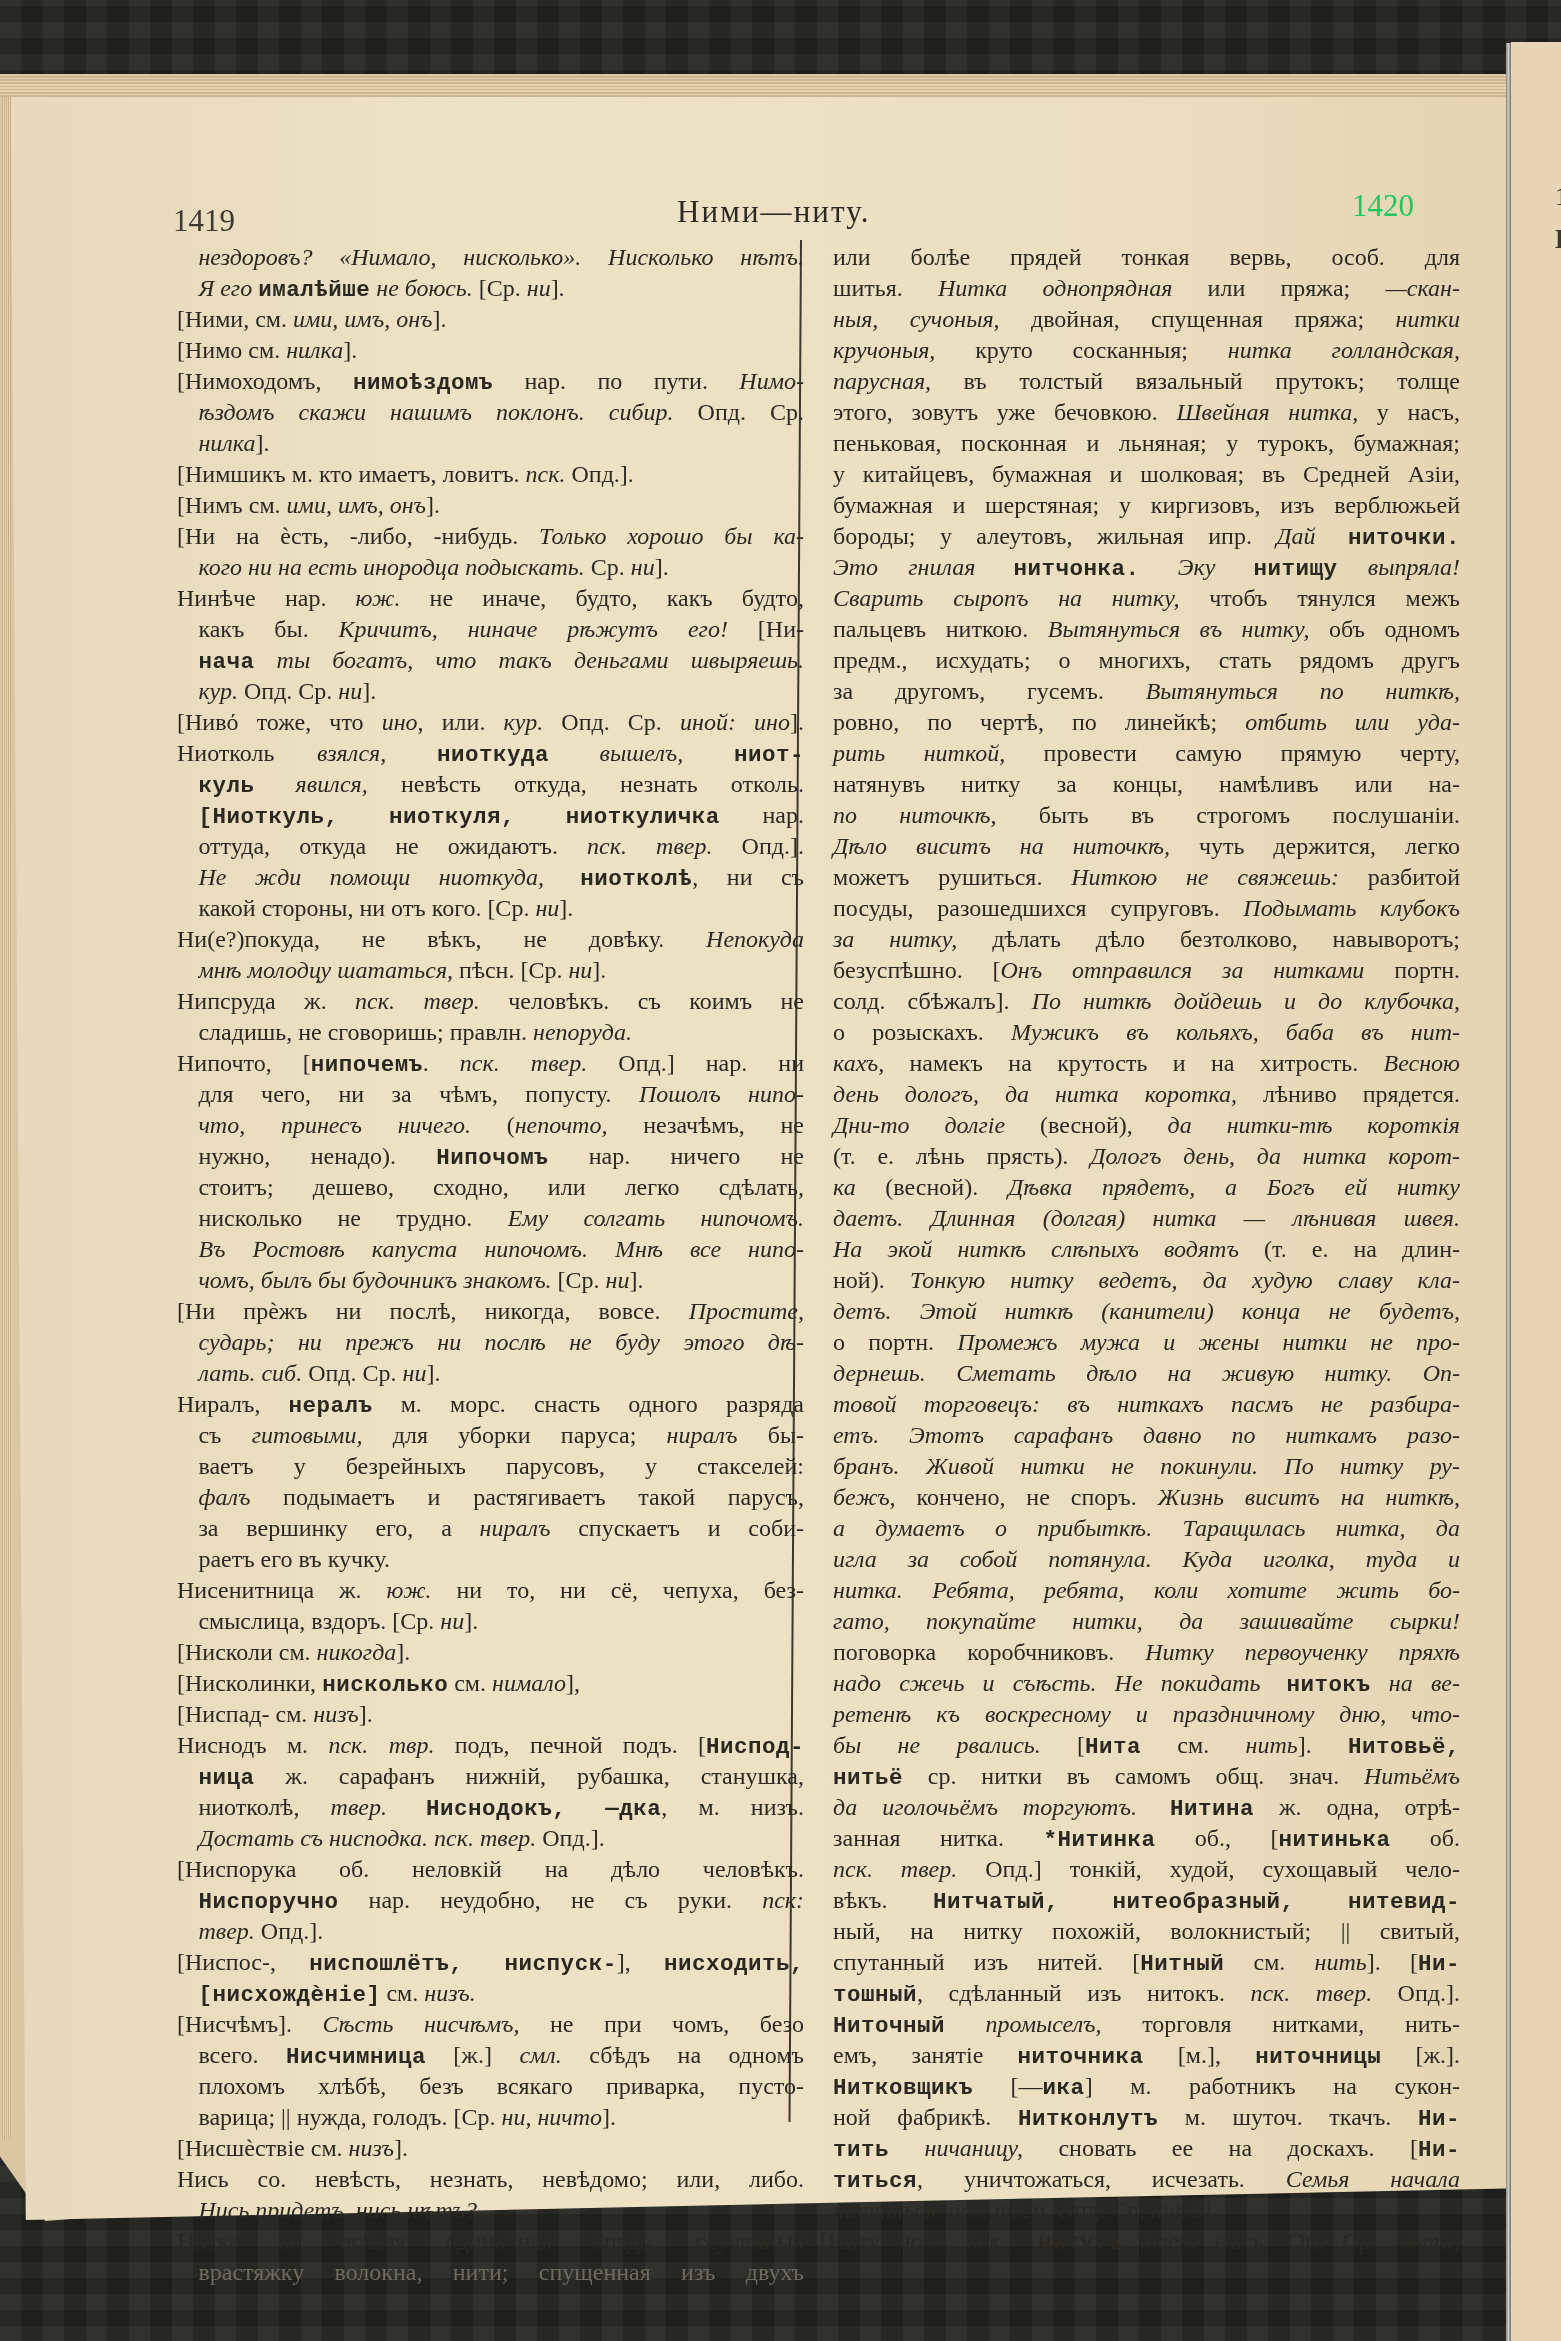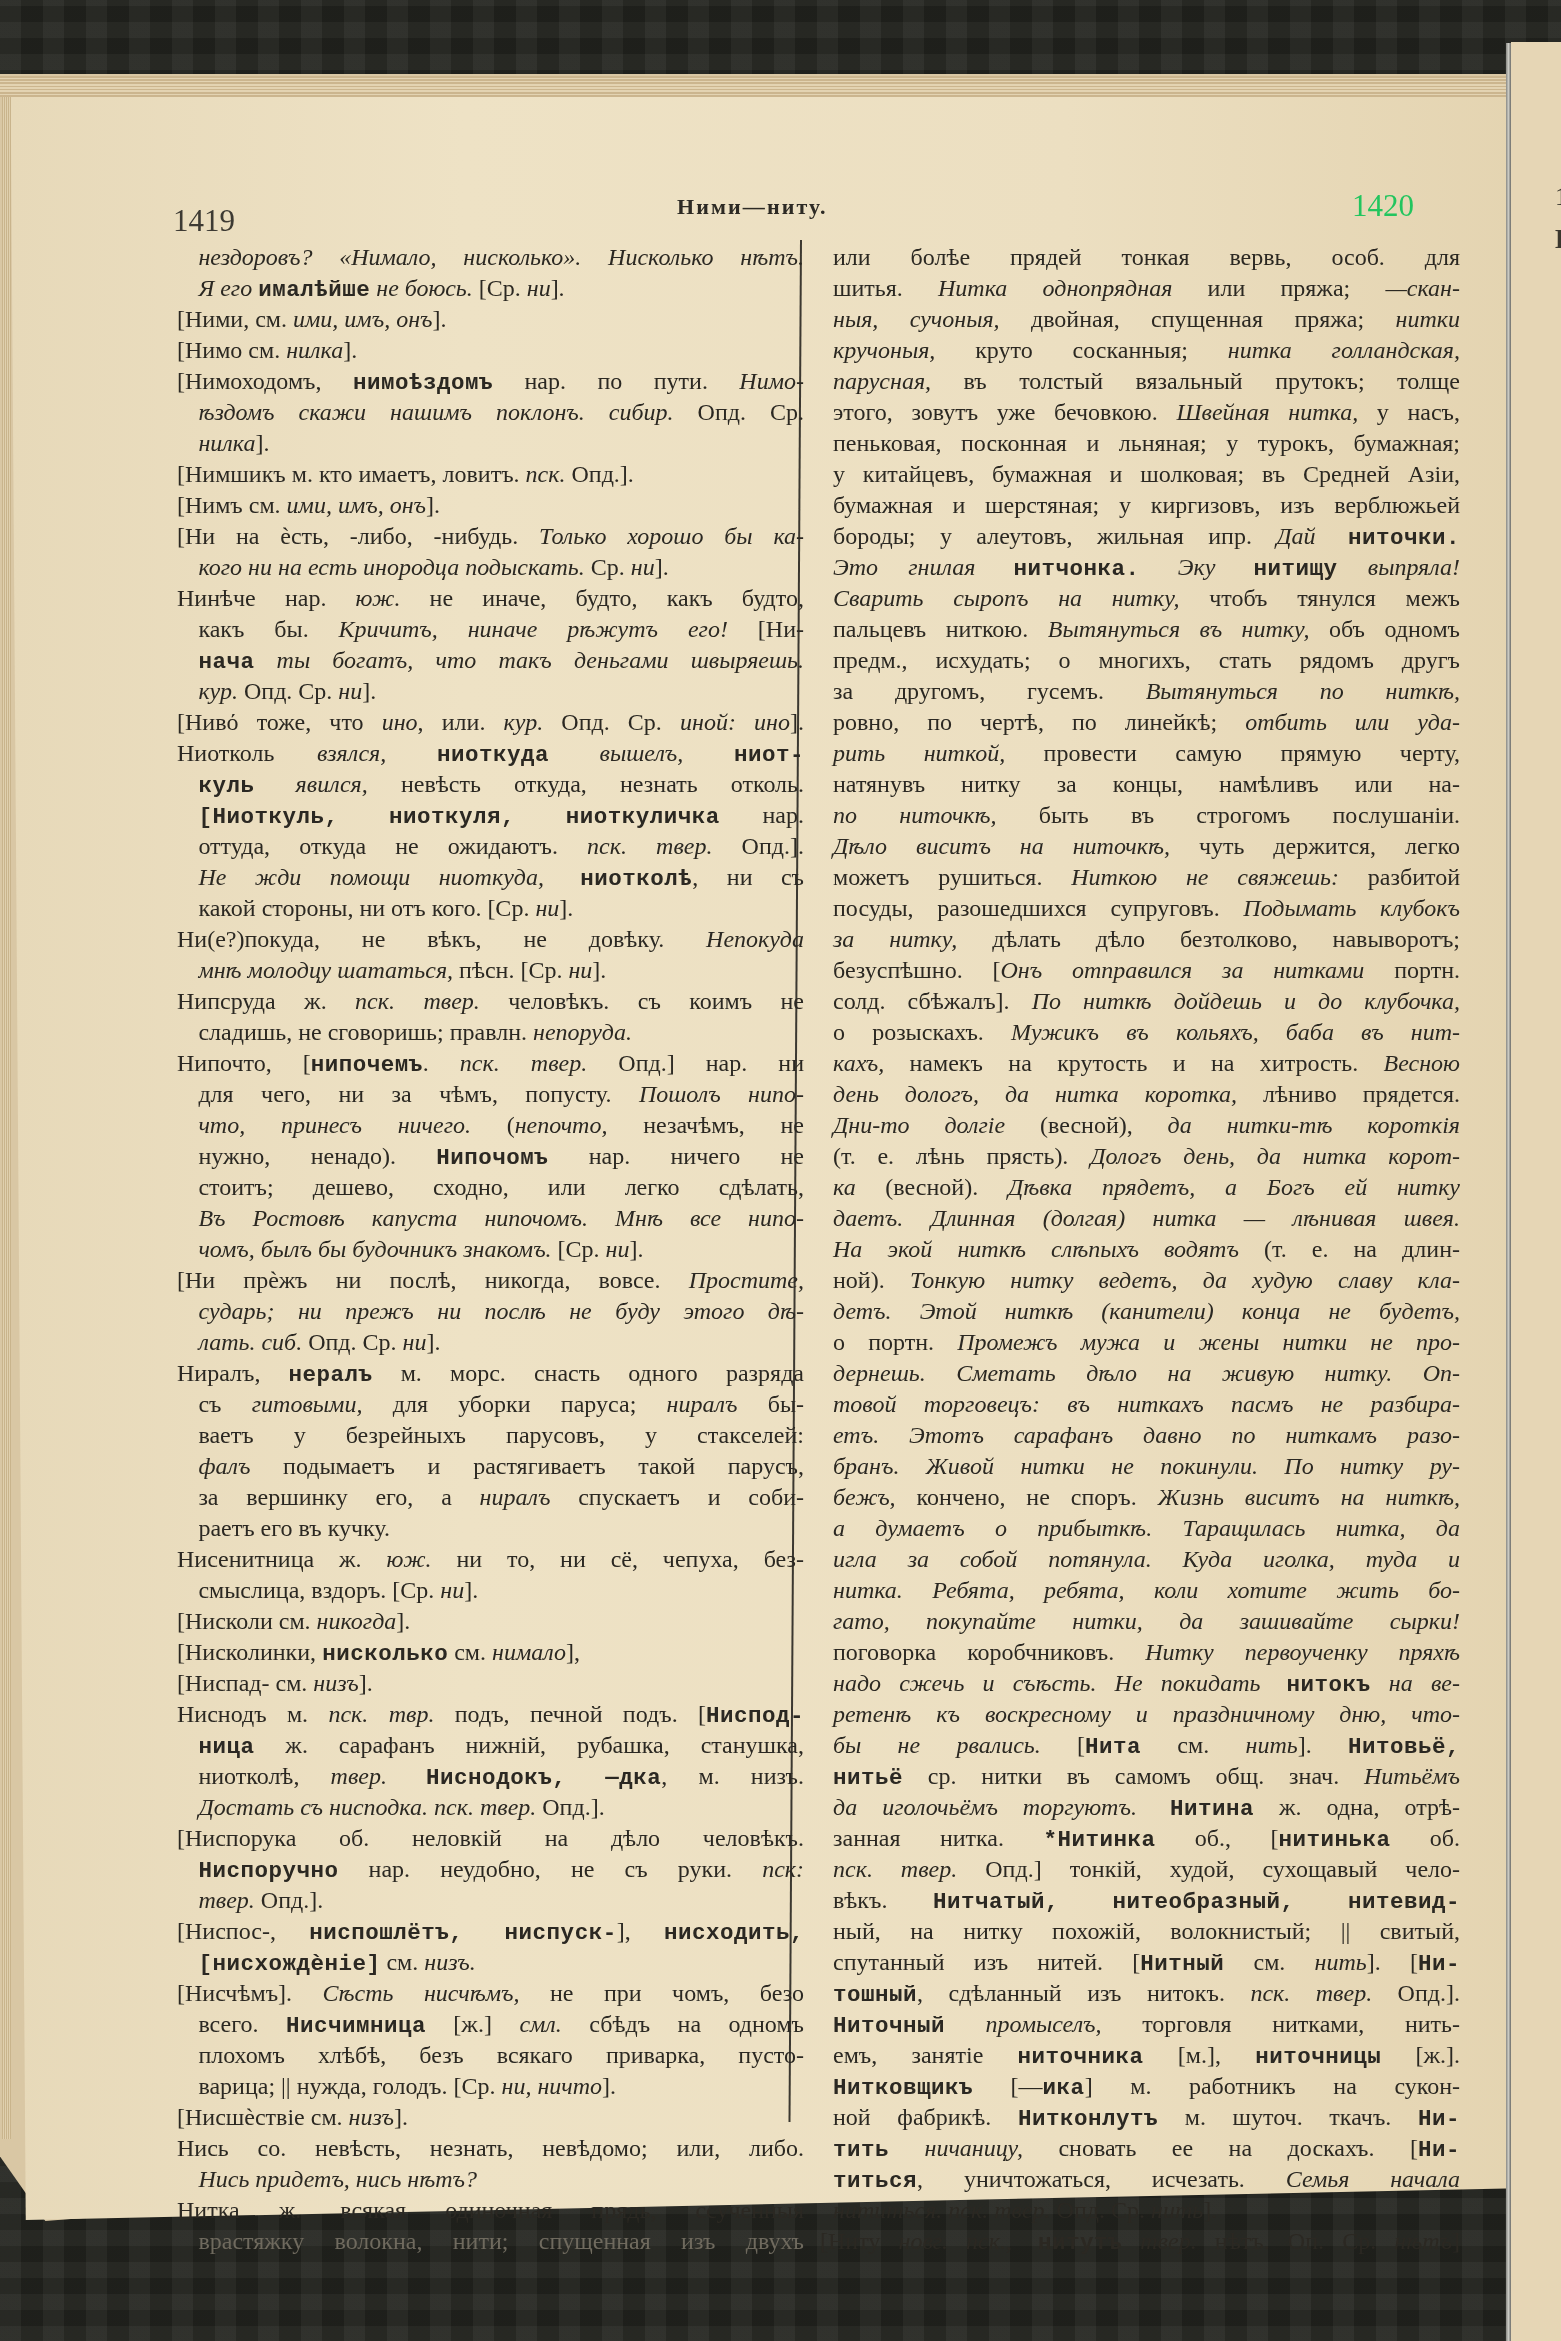--- a/index.html
+++ b/index.html
@@ -40,21 +40,21 @@
   .next-page {
     position:absolute; left:1511px; top:42px; width:50px; height:2300px;
     background:#e6d6b5;
   }
   .next-page .np-num { position:absolute; left:44px; top:140px; font-size:26px; color:#3b372e; }
   .next-page .np-word { position:absolute; left:44px; top:182px; font-size:27px; color:#3b372e; font-weight:bold; }
 
   .header { position:absolute; top:188px; left:0; width:100%; }
   .pnum-left { position:absolute; left:173px; top:15px; font-size:31px; color:#3d3a33; }
   .pnum-right { position:absolute; left:1352px; top:0px; font-size:31px; color:#22c55e; }
-  .running-head { position:absolute; left:677px; top:6.4px; font-size:22px; font-weight:bold; letter-spacing:2.1px; color:#2d2a24; }
+  .running-head { position:absolute; left:677px; top:6.4px; font-size:31px; font-weight:normal; letter-spacing:2.1px; color:#2d2a24; }
 
   .col-rule {
     position:absolute; left:800px; top:240px; width:2.1px; height:1882px;
     background:#3c3830; transform:rotate(0.35deg); transform-origin:top left;
   }
   .column {
     position:absolute; top:242px; width:627px;
     color:#2b2822; font-size:24px; line-height:31px;
   }
   .col-left { left:177px; }
@@ -111,20 +111,21 @@
     <div class="line indent last"><span class="r">какой стороны, ни отъ кого. [Ср. </span><span class="i">ни</span><span class="r">].</span></div>
     <div class="line"><span class="r">Ни(е?)покуда, не вѣкъ, не довѣку. </span><span class="i">Непокуда</span></div>
     <div class="line indent last"><span class="i">мнѣ молодцу шататься,</span><span class="r"> пѣсн. [Ср. </span><span class="i">ни</span><span class="r">].</span></div>
     <div class="line"><span class="r">Нипсруда ж. </span><span class="i">пск. твер.</span><span class="r"> человѣкъ. съ коимъ не</span></div>
     <div class="line indent last"><span class="r">сладишь, не сговоришь; правлн. </span><span class="i">непоруда.</span></div>
     <div class="line"><span class="r">Нипочто, [</span><span class="b">нипочемъ</span><span class="r">. </span><span class="i">пск. твер.</span><span class="r"> Опд.] нар. ни</span></div>
     <div class="line indent"><span class="r">для чего, ни за чѣмъ, попусту. </span><span class="i">Пошолъ нипо-</span></div>
     <div class="line indent"><span class="i">что, принесъ ничего.</span><span class="r"> (</span><span class="i">непочто,</span><span class="r"> незачѣмъ, не</span></div>
     <div class="line indent"><span class="r">нужно, ненадо). </span><span class="b">Нипочомъ</span><span class="r"> нар. ничего не</span></div>
     <div class="line indent"><span class="r">стоитъ; дешево, сходно, или легко сдѣлать,</span></div>
+    <div class="line indent"><span class="r">нисколько не трудно. </span><span class="i">Ему солгать нипочомъ.</span></div>
     <div class="line indent"><span class="i">Въ Ростовѣ капуста нипочомъ. Мнѣ все нипо-</span></div>
     <div class="line indent last"><span class="i">чомъ, былъ бы будочникъ знакомъ.</span><span class="r"> [Ср. </span><span class="i">ни</span><span class="r">].</span></div>
     <div class="line"><span class="r">[Ни прѐжъ ни послѣ, никогда, вовсе. </span><span class="i">Простите,</span></div>
     <div class="line indent"><span class="i">сударь; ни прежъ ни послѣ не буду этого дѣ-</span></div>
     <div class="line indent last"><span class="i">лать. сиб.</span><span class="r"> Опд. Ср. </span><span class="i">ни</span><span class="r">].</span></div>
     <div class="line"><span class="r">Ниралъ, </span><span class="b">нералъ</span><span class="r"> м. морс. снасть одного разряда</span></div>
     <div class="line indent"><span class="r">съ </span><span class="i">гитовыми,</span><span class="r"> для уборки паруса; </span><span class="i">ниралъ</span><span class="r"> бы-</span></div>
     <div class="line indent"><span class="r">ваетъ у безрейныхъ парусовъ, у стакселей:</span></div>
     <div class="line indent"><span class="i">фалъ</span><span class="r"> подымаетъ и растягиваетъ такой парусъ,</span></div>
     <div class="line indent"><span class="r">за вершинку его, а </span><span class="i">ниралъ</span><span class="r"> спускаетъ и соби-</span></div>

